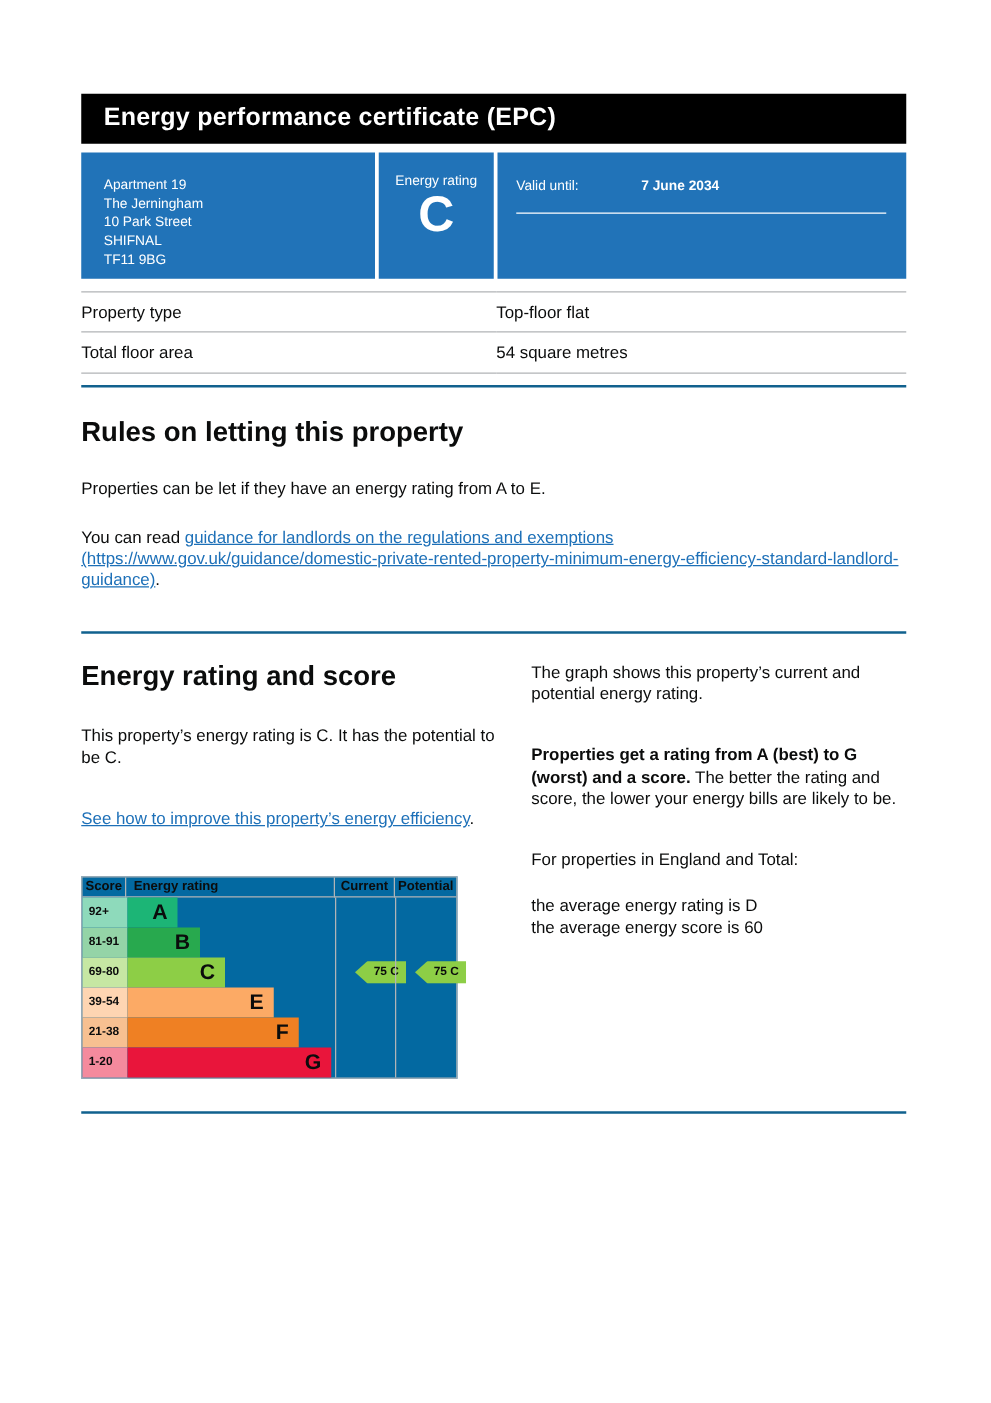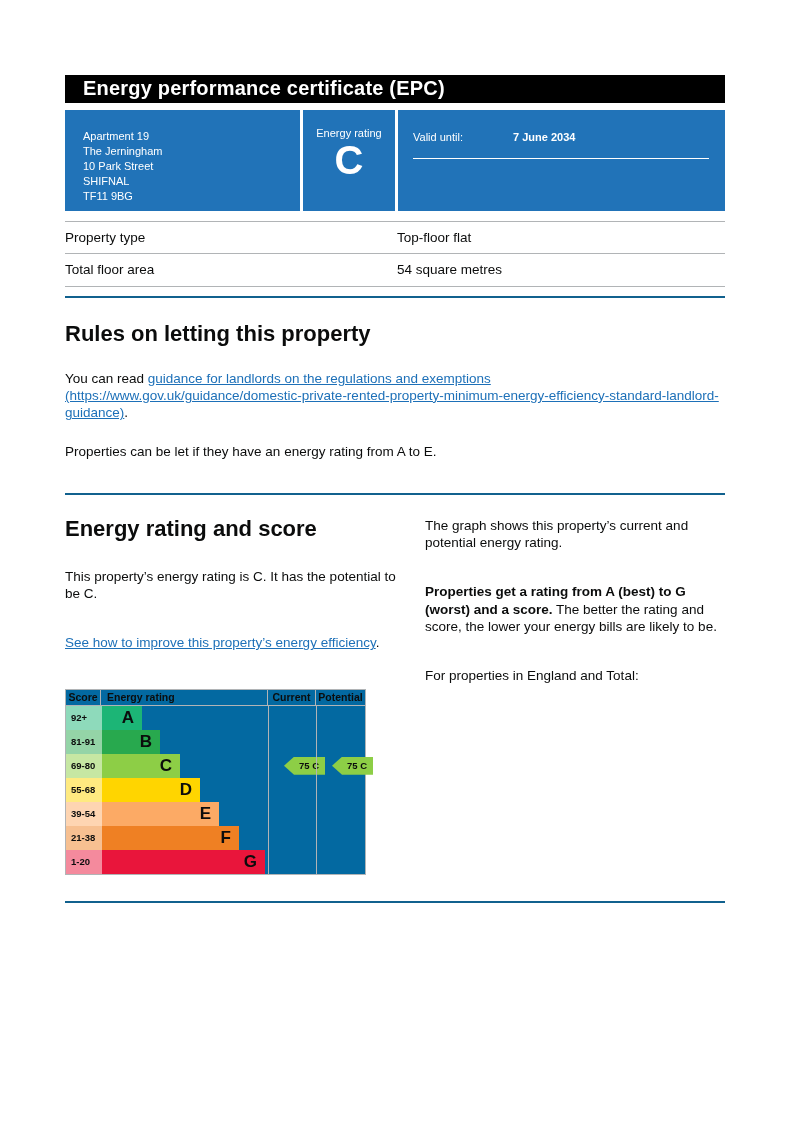--- a/index.html
+++ b/index.html
@@ -7,21 +7,21 @@
   body {
     width:793px; height:1122px;
     font-family:"Liberation Sans", sans-serif;
     color:#0b0c0c;
     overflow:hidden;
   }
   .page { width:660px; margin:75px 0 0 65px; font-size:13.5px; line-height:1.28; }
 
   
   .doc-header {
-    background:#000000; color:#ffffff; height:28px;
+    background:#000000; color:#ffffff; height:40px;
     display:flex; align-items:center; padding-left:18px; margin-bottom:7px;
   }
   .doc-header h1 { font-size:20px; font-weight:bold; letter-spacing:0.2px; }
 
   
   .summary { display:flex; gap:3px; height:101px; }
   .panel { background:#2173b8; color:#ffffff; }
   .panel-address { width:235px; padding:19px 0 0 18px; font-size:11px; line-height:15px; }
   .panel-rating { width:92px; text-align:center; padding-top:16px; }
   .panel-rating .rating-label { font-size:11px; display:block; }
@@ -133,22 +133,22 @@
         <td class="prop-label">Total floor area</td>
         <td>54 square metres</td>
       </tr>
     </tbody>
   </table>
 
   <hr class="section-rule rule-1">
 
   <div class="rules-section">
     <h2>Rules on letting this property</h2>
+    <p>Properties can be let if they have an energy rating from A to E.</p>
     <p><span>You can read </span><a class="gov-link">guidance for landlords on the regulations and exemptions (https://www.gov.uk/guidance/domestic-private-rented-property-minimum-energy-efficiency-standard-landlord-guidance)</a><span>.</span></p>
-    <p>Properties can be let if they have an energy rating from A to E.</p>
   </div>
 
   <hr class="section-rule rule-2">
 
   <div class="two-col">
     <div class="col-left">
       <h2>Energy rating and score</h2>
       <p class="intro">This property’s energy rating is C. It has the potential to be C.</p>
       <p class="improve"><a class="gov-link">See how to improve this property’s energy efficiency</a><span>.</span></p>
 
@@ -167,24 +167,20 @@
               </div>
               <div class="epc-row">
                 <div class="epc-score" style="background: rgb(148, 212, 167);">81-91</div>
                 <div class="epc-bar" style="background: rgb(40, 169, 78); width: 58px;">B</div>
               </div>
               <div class="epc-row">
                 <div class="epc-score" style="background: rgb(198, 231, 163);">69-80</div>
                 <div class="epc-bar" style="background: rgb(141, 206, 70); width: 78px;">C</div>
               </div>
               <div class="epc-row">
-                <div class="epc-score" style="background: rgb(255, 234, 128);">55-68</div>
-                <div class="epc-bar" style="background: rgb(255, 213, 0); width: 98px;">D</div>
-              </div>
-              <div class="epc-row">
                 <div class="epc-score" style="background: rgb(254, 213, 178);">39-54</div>
                 <div class="epc-bar" style="background: rgb(252, 170, 101); width: 117px;">E</div>
               </div>
               <div class="epc-row">
                 <div class="epc-score" style="background: rgb(247, 192, 145);">21-38</div>
                 <div class="epc-bar" style="background: rgb(239, 128, 35); width: 137px;">F</div>
               </div>
               <div class="epc-row">
                 <div class="epc-score" style="background: rgb(244, 138, 157);">1-20</div>
                 <div class="epc-bar" style="background: rgb(233, 21, 59); width: 163px;">G</div>
@@ -197,18 +193,22 @@
             <div class="epc-arrow" style="background: rgb(141, 206, 70); top: 51px;">75 C</div>
           </div>
         </div>
       </div>
     </div>
 
     <div class="col-right">
       <p>The graph shows this property’s current and potential energy rating.</p>
       <p class="gap-before"><strong>Properties get a rating from A (best) to G (worst) and a score.</strong><span> The better the rating and score, the lower your energy bills are likely to be.</span></p>
       <p class="gap-before">For properties in England and Total:</p>
+      <div class="avg-lines avg-block">
+        <div>the average energy rating is D</div>
+        <div>the average energy score is 60</div>
+      </div>
     </div>
   </div>
 
   <hr class="section-rule rule-3">
 
 </div>
 
 </body></html>

